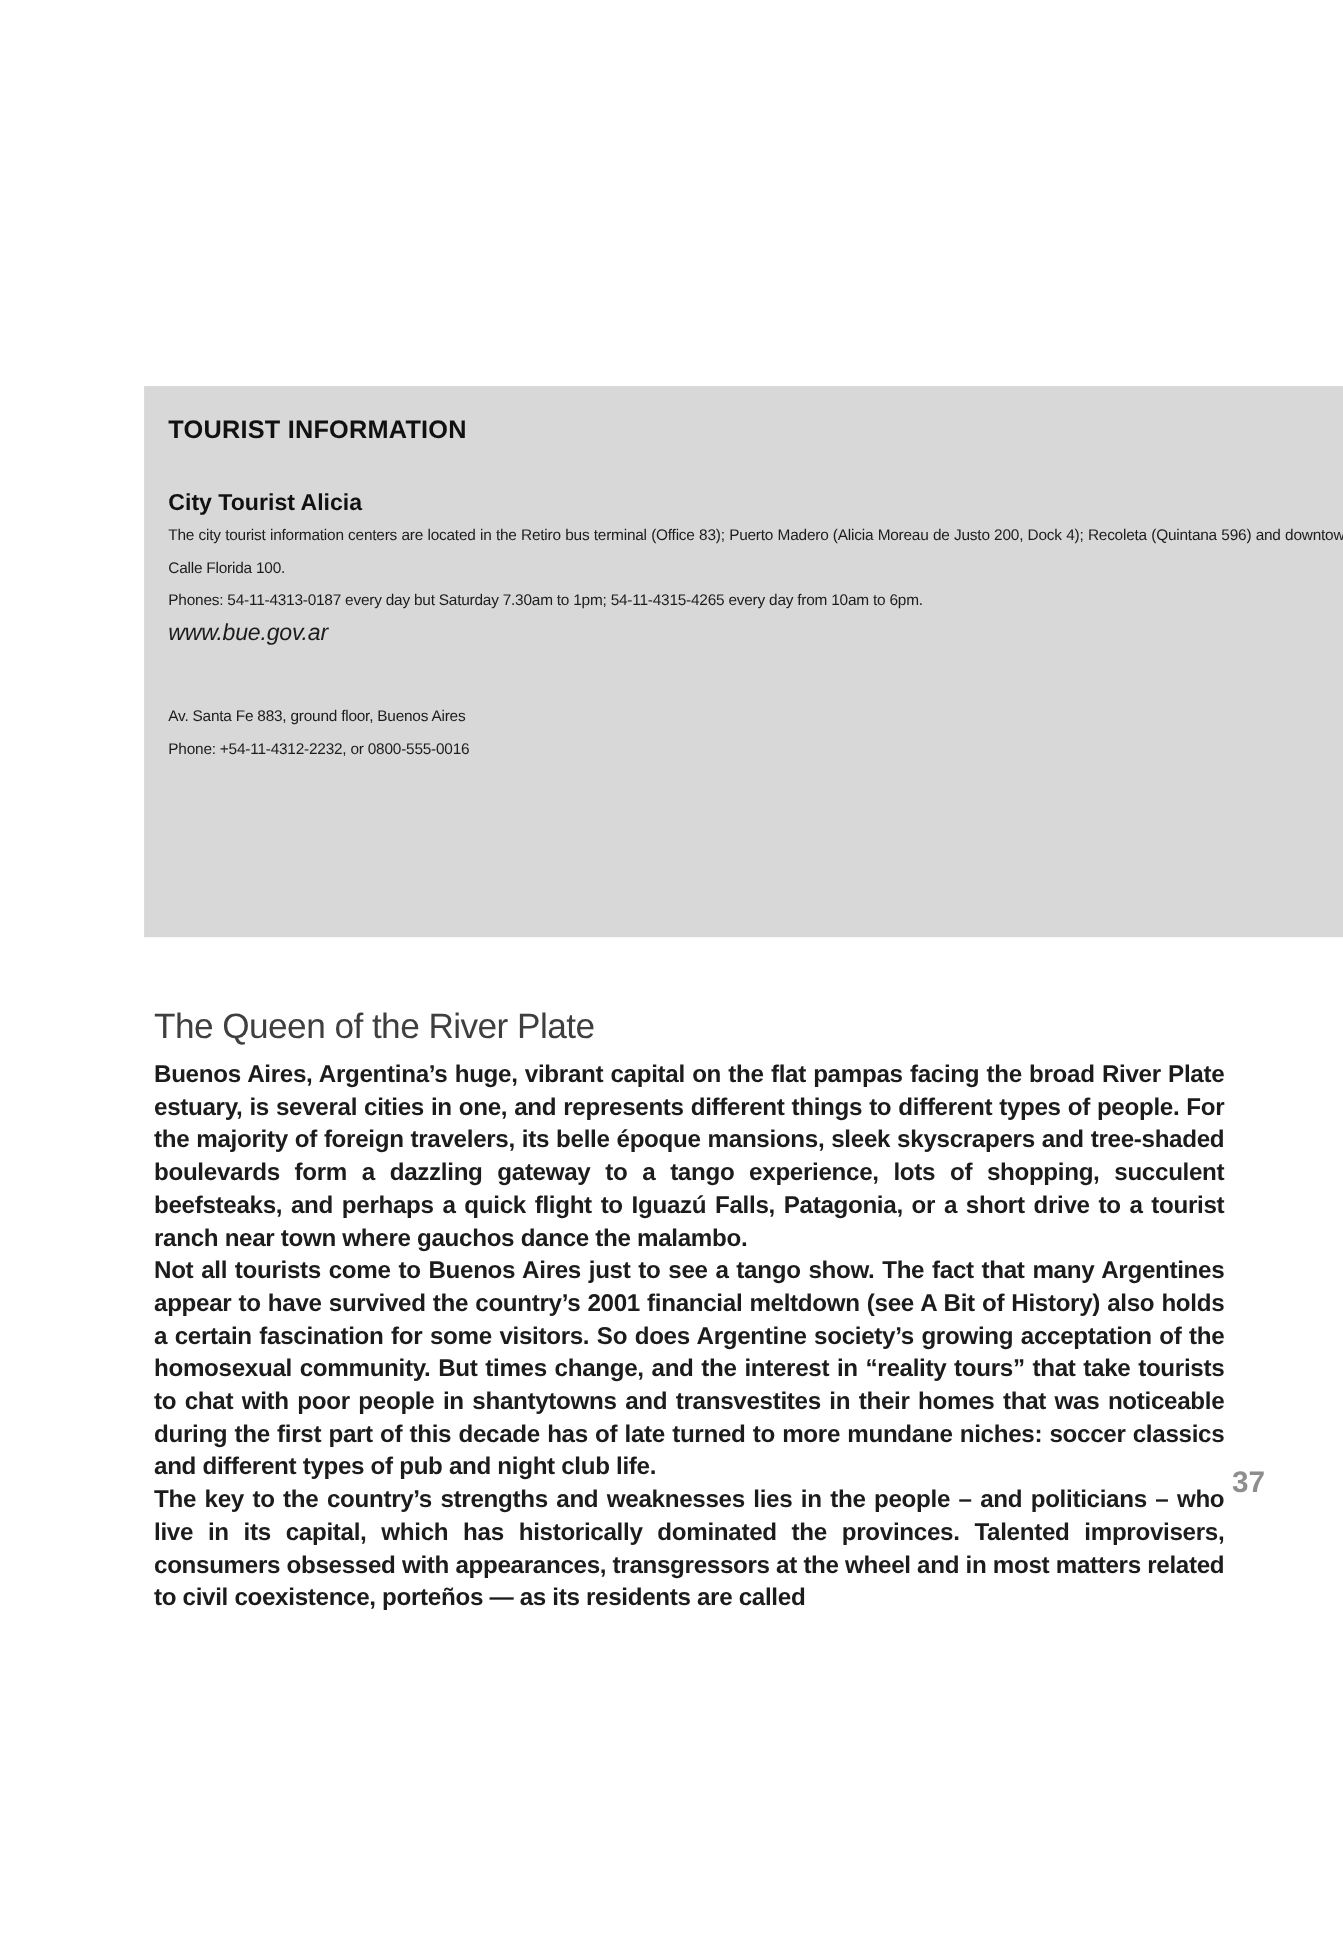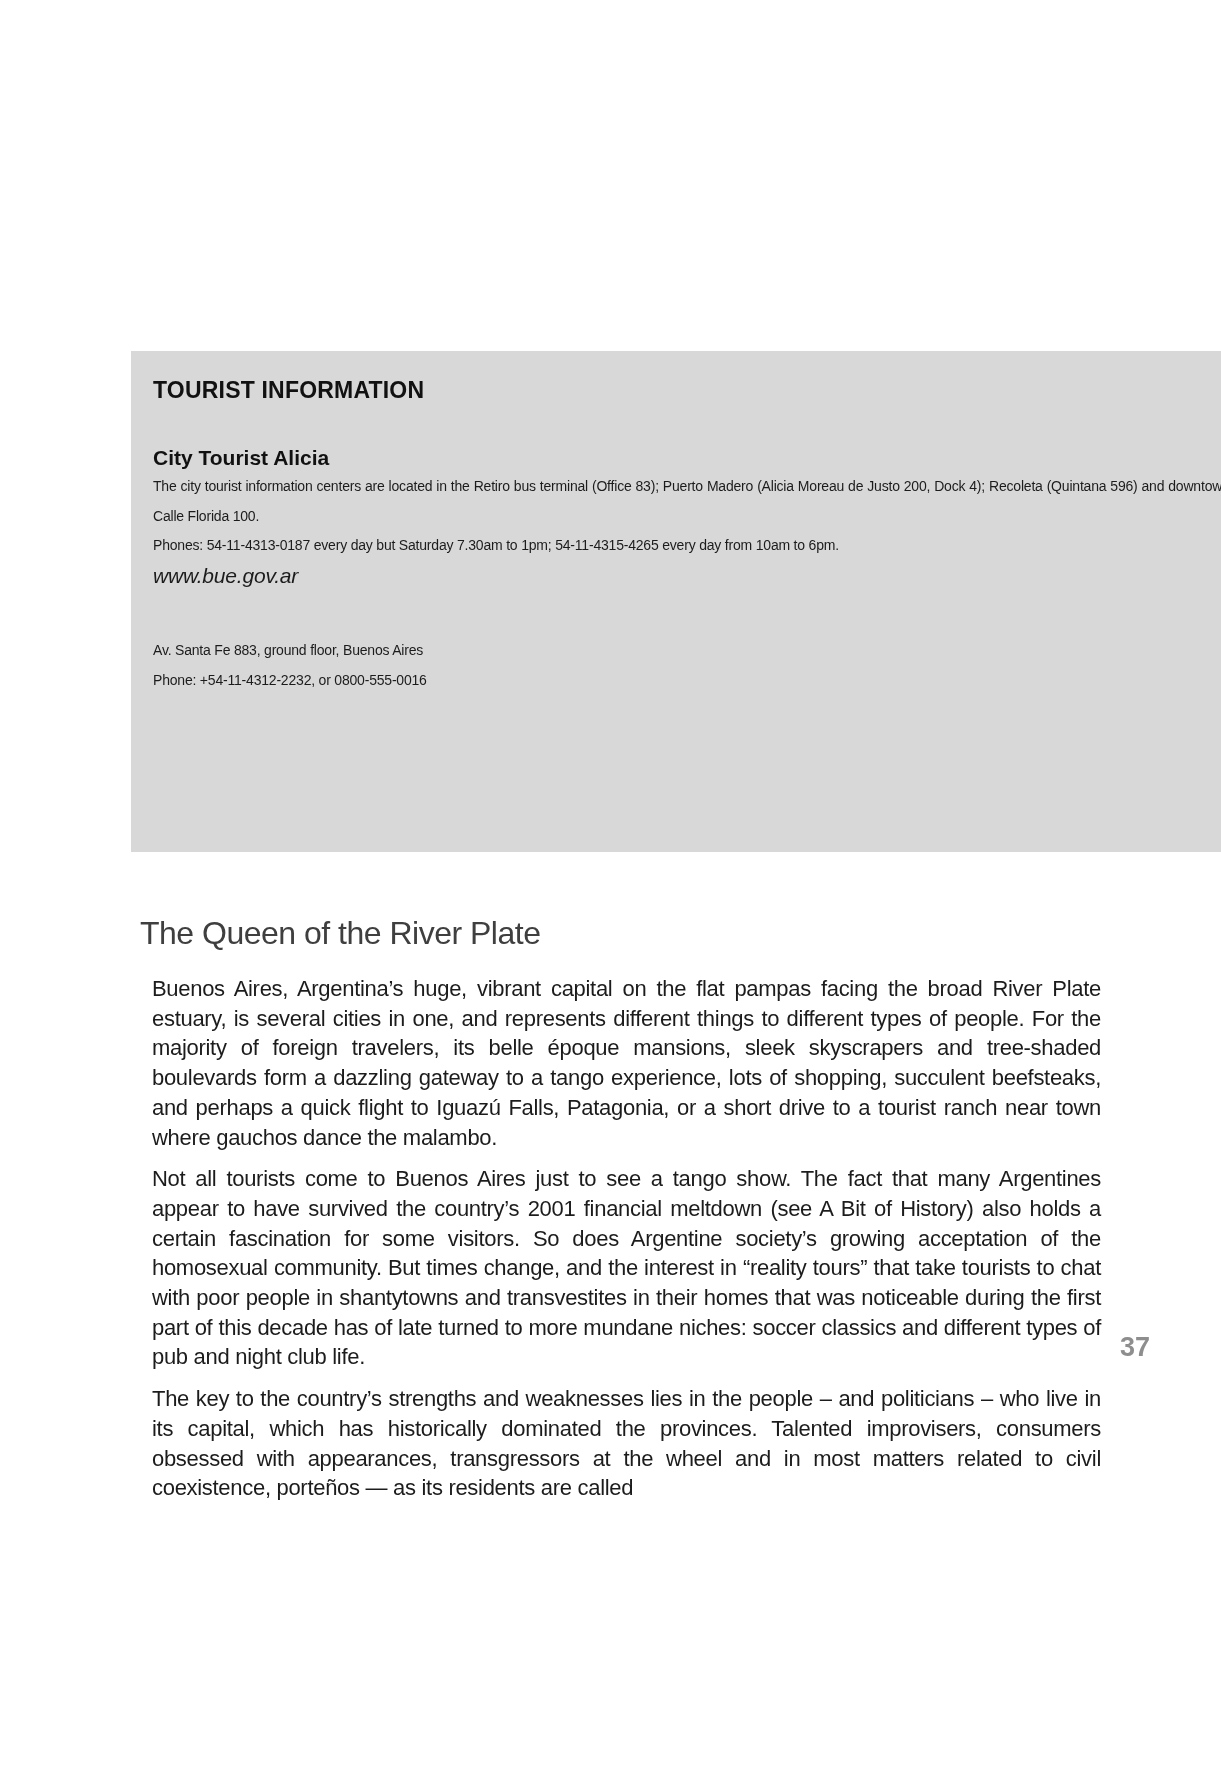--- a/index.html
+++ b/index.html
@@ -94,22 +94,23 @@
   .body-copy {
     position: absolute;
     left: 140px; top: 962px;
     width: 973px;
   }
   .body-copy p {
     font-size: 22px;
     line-height: 29.7px;
     text-align: justify;
     letter-spacing: -0.3px;
-    margin: 12px;
+    margin: 0;
     hyphens: none;
+    font-weight: bold;
   }
 
   
   .page-number {
     position: absolute;
     left: 1120px; top: 1332px;
     font-size: 27px;
     font-weight: 700;
     color: var(--page-number-gray, #8e8e8e);
   }

